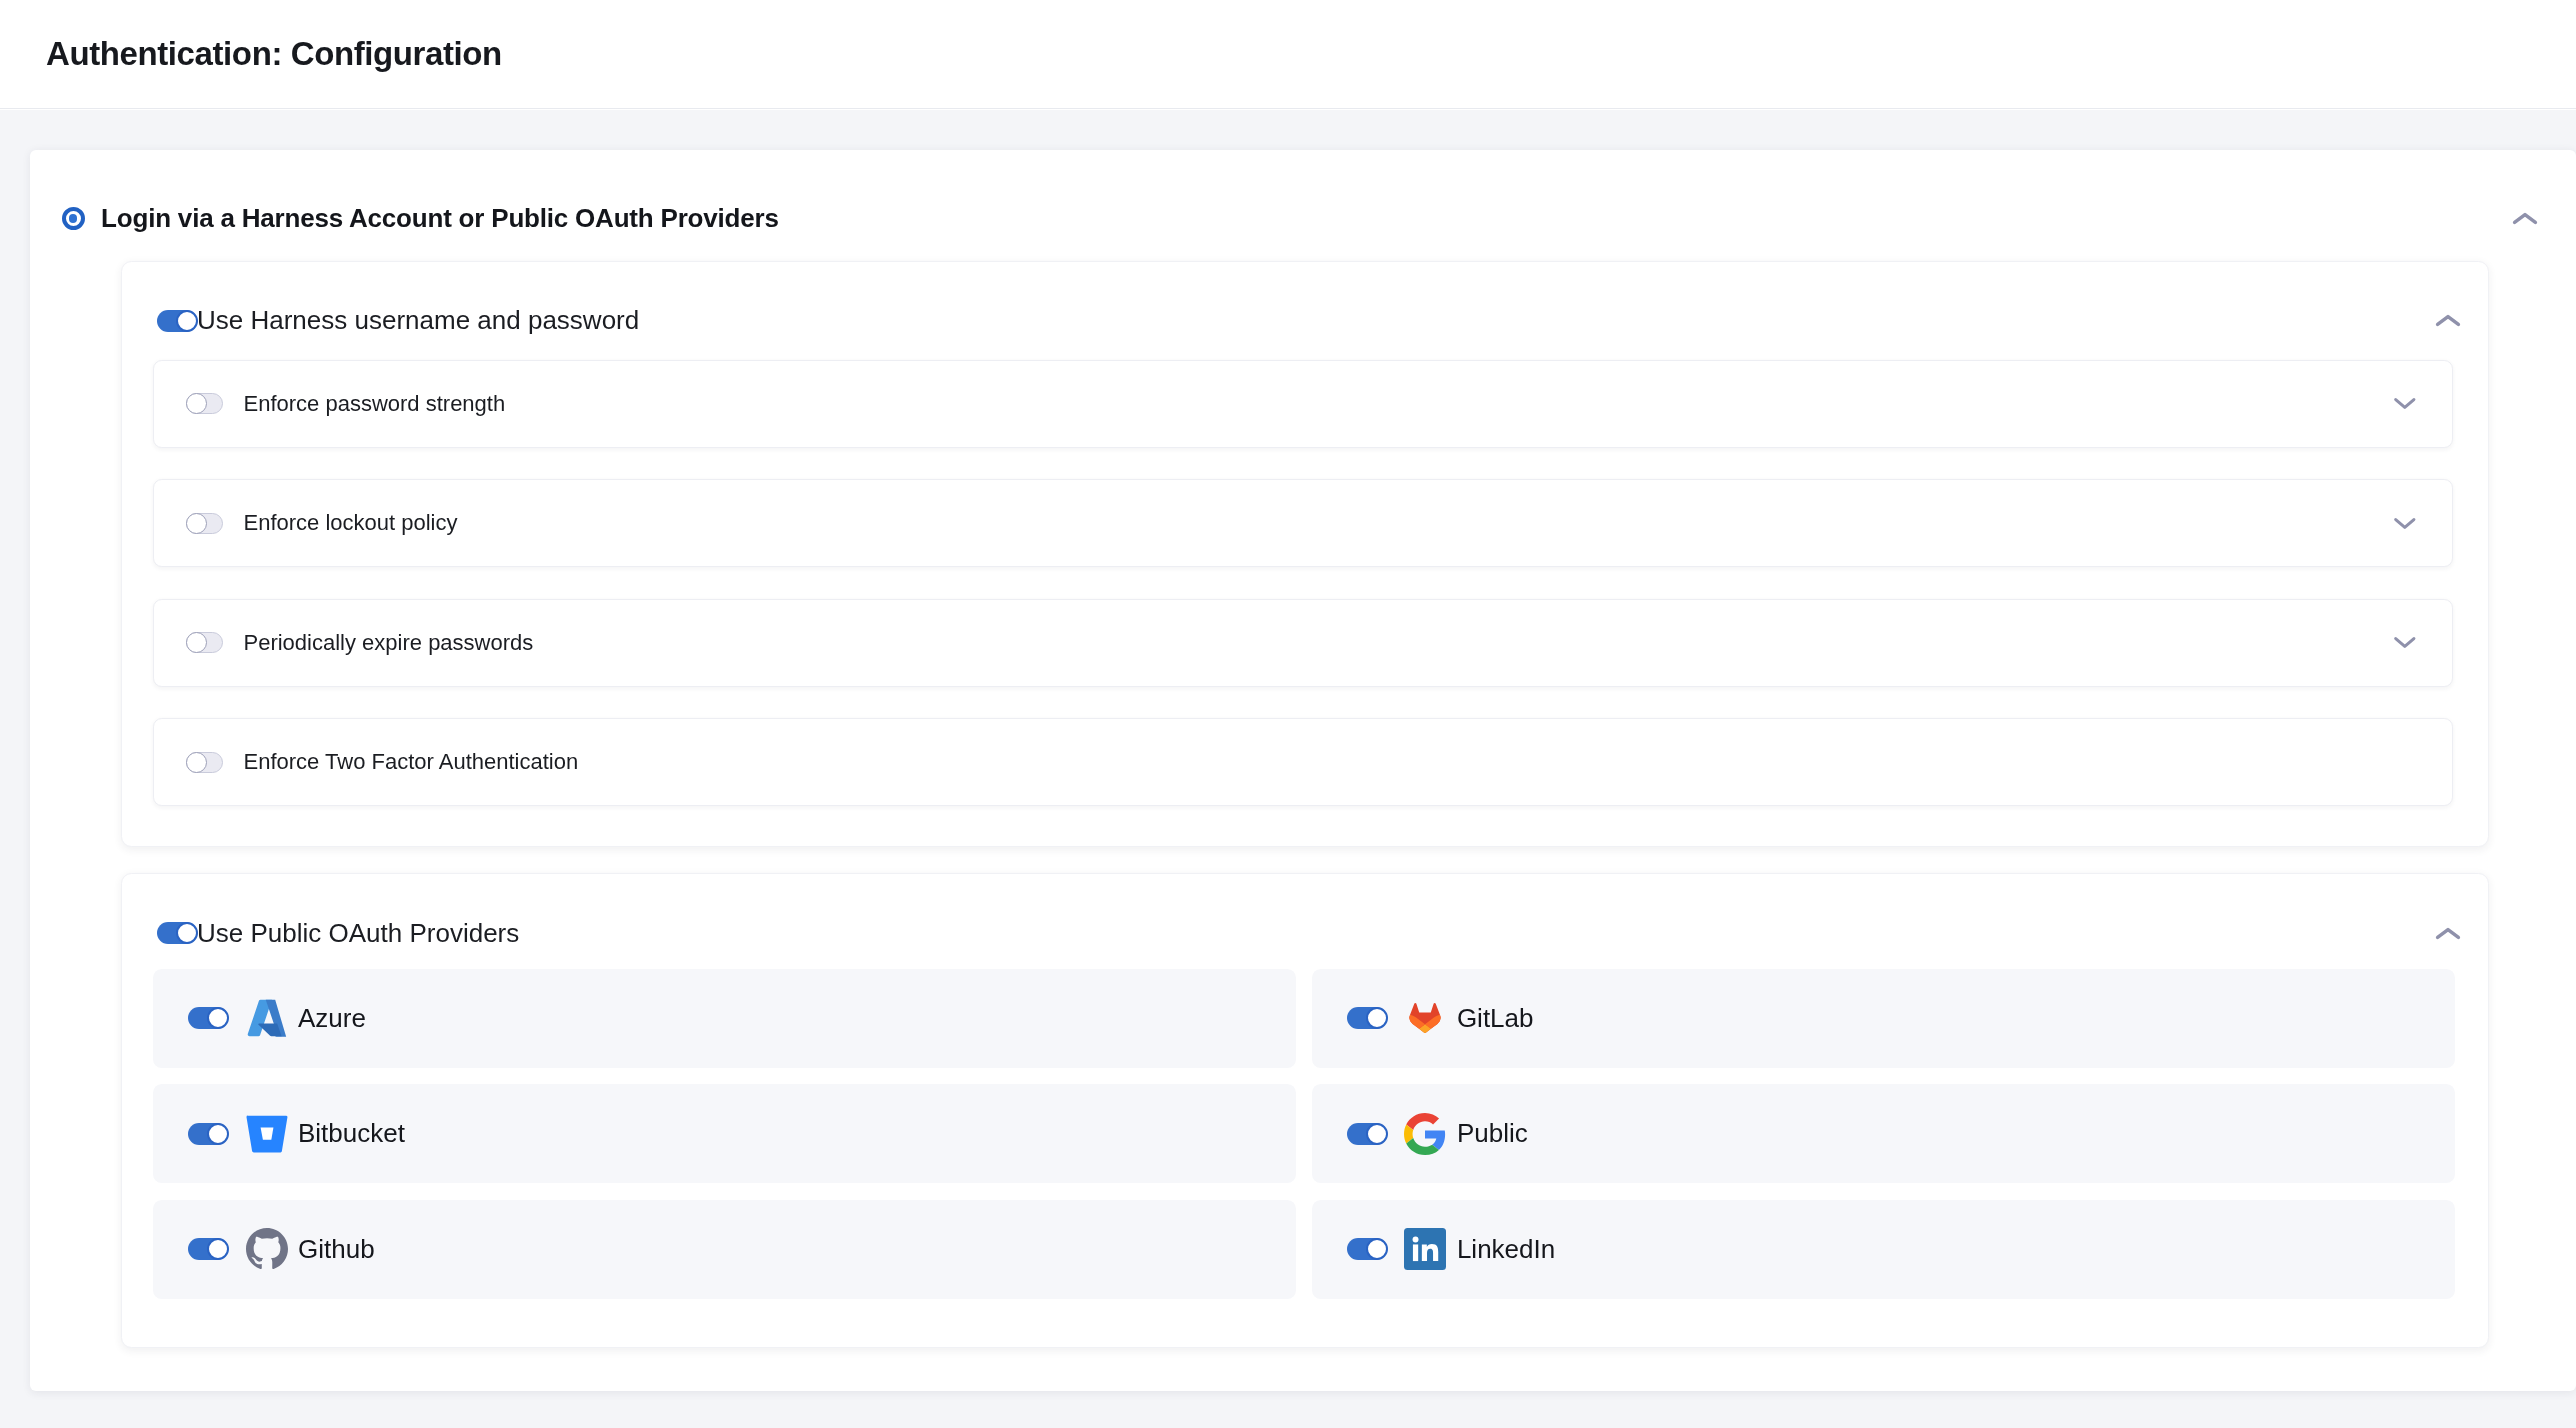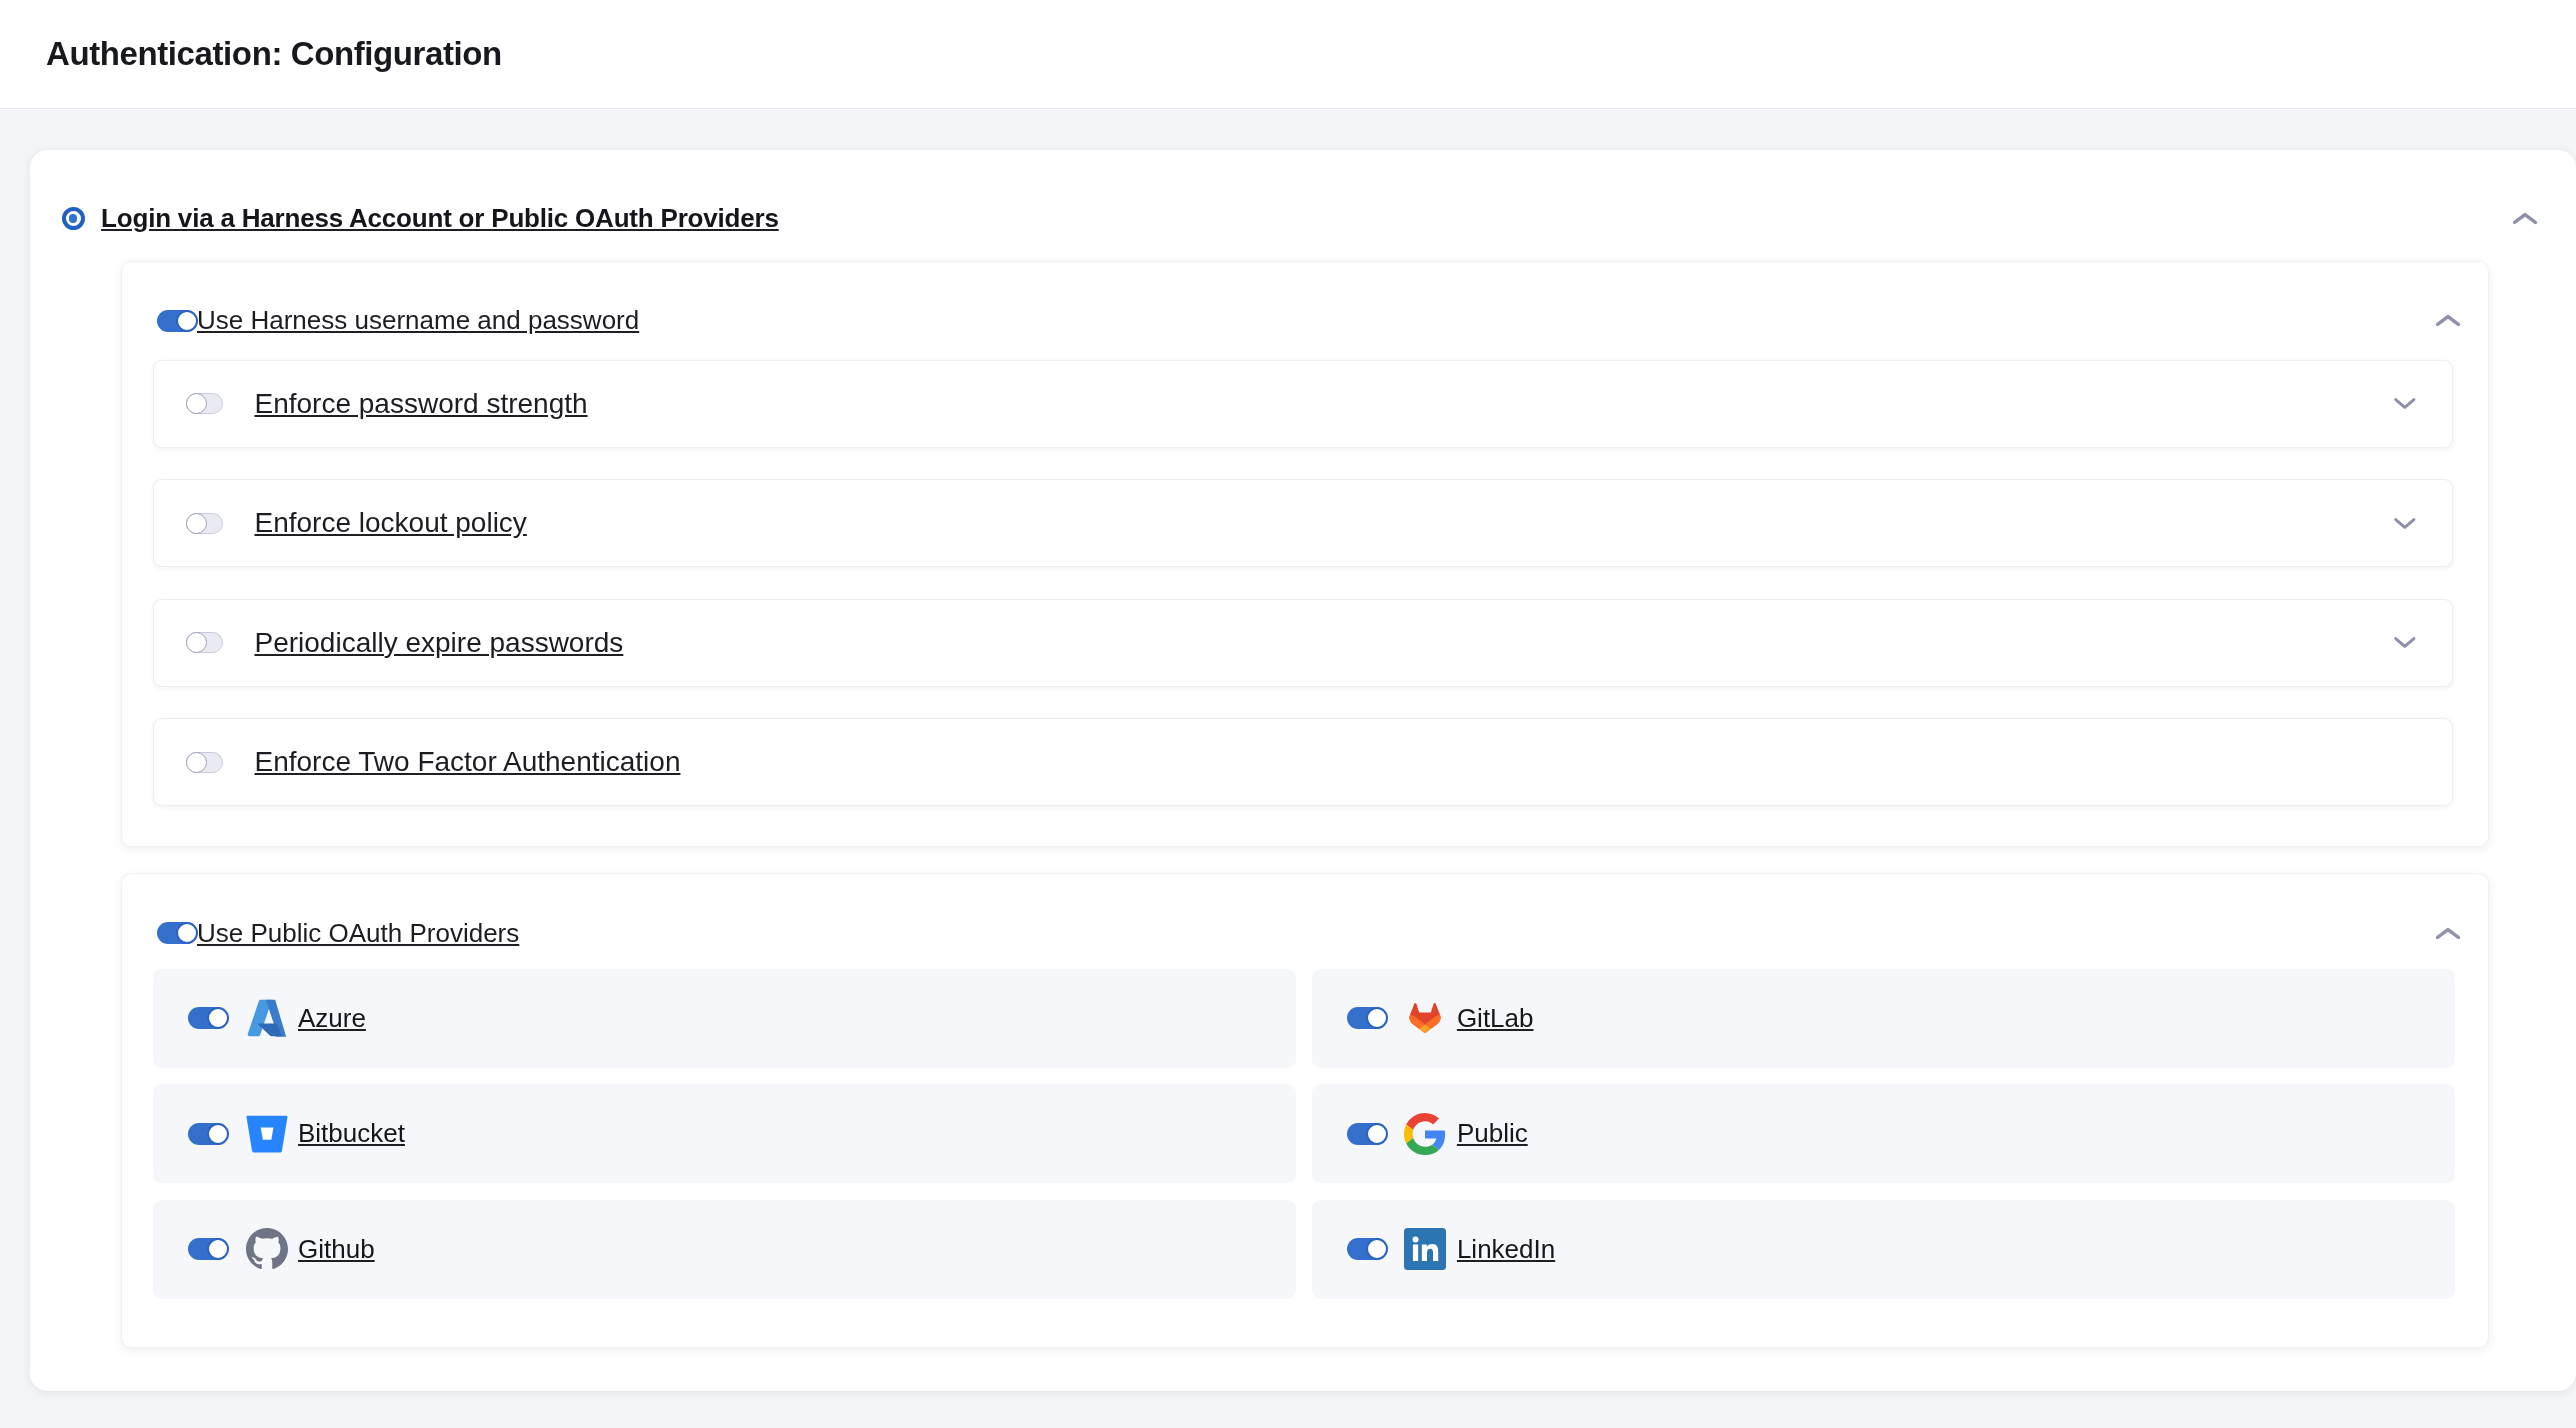--- a/index.html
+++ b/index.html
@@ -19,25 +19,24 @@
     margin:0;font-size:33px;font-weight:700;letter-spacing:-0.4px;color:#17191e;
   }
   
   .content{
     position:absolute;top:110px;left:0;right:0;bottom:0;
     background:var(--c-page-background,#f4f5f8);
   }
   .outer-card{
     position:absolute;top:40px;left:30px;right:0;bottom:37px;
     background:var(--c-card-background,#fff);
-    border-radius:18px;
+    border-radius:6px;
     box-shadow:0 1.8px 8.8px rgba(40,41,61,.08);
     box-sizing:border-box;
     padding:44px 0 19px;
-    text-decoration:underline;
   }
   .acc-head{
     height:49px;display:flex;align-items:center;
     padding:0 38px 0 31.5px;
   }
   .radio{
     width:23px;height:23px;border-radius:50%;
     border:4.4px solid var(--c-radio,#2161c3);box-sizing:border-box;background:#fff;
     display:flex;align-items:center;justify-content:center;flex:none;cursor:pointer;
   }
@@ -79,21 +78,21 @@
     background:#fff;border:1.8px solid #9da0b8;box-sizing:border-box;
   }
   
   .sub-list{margin:19px 35px 0 31px;display:flex;flex-direction:column;gap:31.5px;}
   .sub-card{
     height:88px;background:#fff;border:0.9px solid #edeef3;border-radius:8.8px;
     box-shadow:0 1.8px 4.4px rgba(40,41,61,.05);
     display:flex;align-items:center;box-sizing:border-box;
     padding:0 35px 0 31.5px;cursor:pointer;
   }
-  .sub-label{margin-left:32px;font-size:28px;color:#1b1d22;}
+  .sub-label{margin-left:21px;font-size:22px;color:#1b1d22;}
   
   .provider-grid{
     margin:15.8px 33px 0 31px;
     display:grid;grid-template-columns:1fr 1fr;gap:16.6px 15.8px;
   }
   .provider-card{
     height:99px;background:var(--c-provider-card-background,#f6f7fa);
     border-radius:8.8px;display:flex;align-items:center;
     padding-left:35px;box-sizing:border-box;
   }

